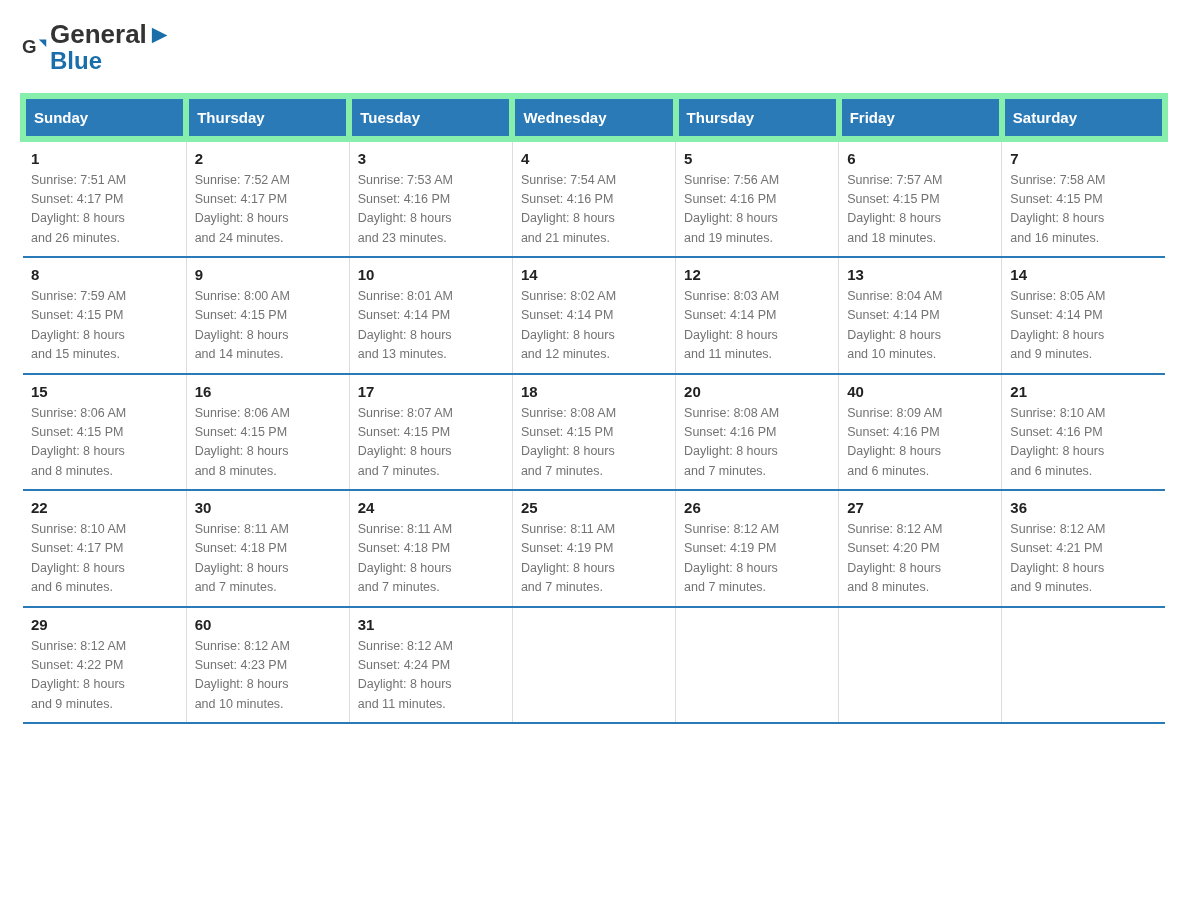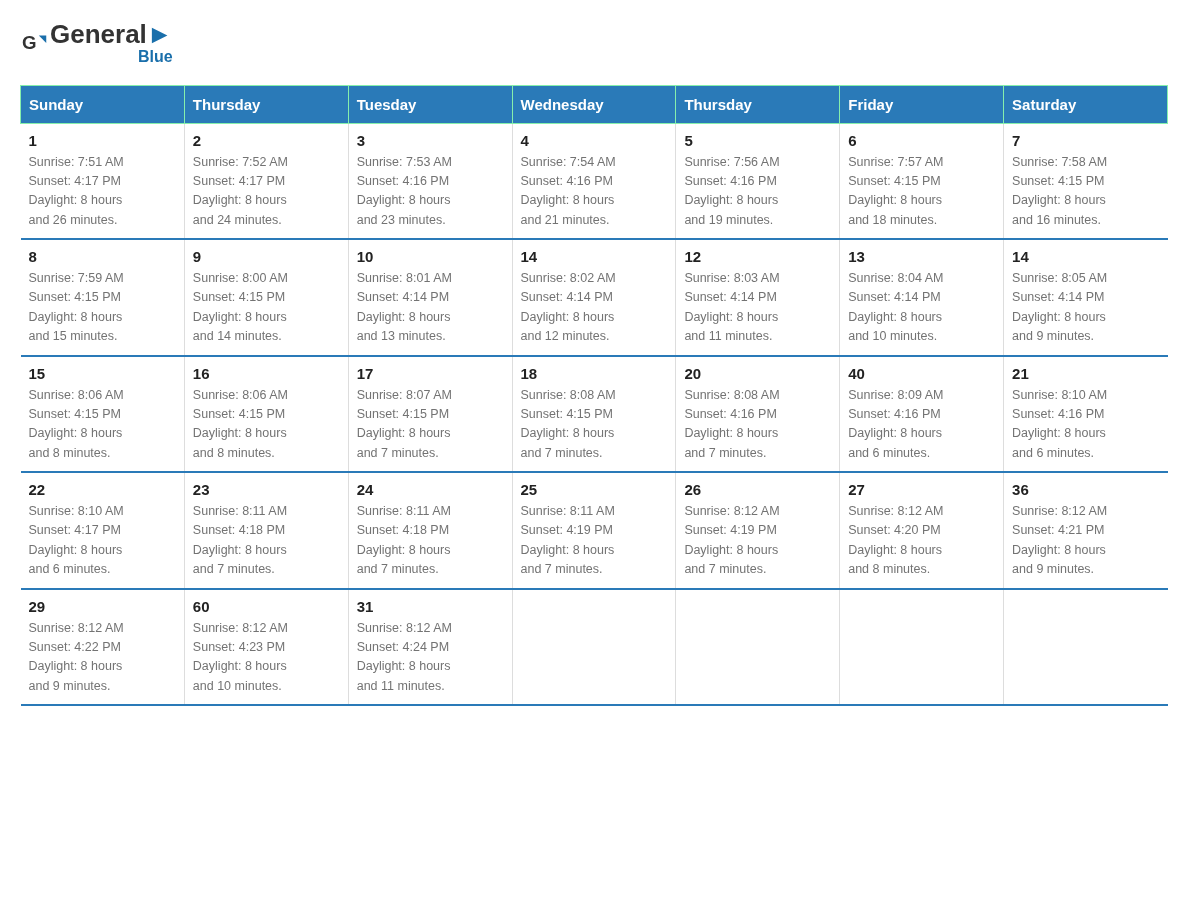--- a/index.html
+++ b/index.html
@@ -46,21 +46,21 @@
     }
     thead tr {
       background-color: #2a7ab8;
     }
     thead th {
       color: white;
       font-size: 15px;
       font-weight: bold;
       padding: 10px 8px;
       text-align: left;
-      border: 1px solid #86efac;
+      border: 6px solid #86efac;
     }
     tbody tr {
       border-bottom: 2px solid #2a7ab8;
     }
     tbody td {
       vertical-align: top;
       padding: 8px;
       font-size: 12.5px;
       color: #222;
       border-right: 1px solid #ddd;
@@ -86,21 +86,21 @@
 <div class="header">
   <div class="logo">
     <svg class="logo-icon" viewBox="0 0 30 30" xmlns="http://www.w3.org/2000/svg">
       <text x="0" y="22" font-size="20" font-weight="bold" fill="#333">G</text>
       <polygon points="18,8 26,8 26,16" fill="#1a6fab"></polygon>
     </svg>
     <div>
       <div style="font-size:26px;font-weight:bold;color:#333;line-height:1.1;">
         <span style="color:#333;">General</span><span style="color:#1a6fab;">►</span>
       </div>
-      <div style="font-size:16px;font-weight:bold;color:#1a6fab;line-height:1;text-align:right;">Blue</div>
+      <div style="font-size:24px;font-weight:bold;color:#1a6fab;line-height:1;">Blue</div>
     </div>
   </div>
   <div class="title-block">
     <h1></h1>
     <h2></h2>
   </div>
 </div>
 
 <table>
   <thead>
@@ -204,21 +204,21 @@
           <span class="day-num">21</span>
           <div class="day-info">Sunrise: 8:10 AM<br>Sunset: 4:16 PM<br>Daylight: 8 hours<br>and 6 minutes.</div>
         </td>
       </tr>
       <tr>
         <td>
           <span class="day-num">22</span>
           <div class="day-info">Sunrise: 8:10 AM<br>Sunset: 4:17 PM<br>Daylight: 8 hours<br>and 6 minutes.</div>
         </td>
         <td>
-          <span class="day-num">23</span>
+          <span class="day-num">30</span>
           <div class="day-info">Sunrise: 8:11 AM<br>Sunset: 4:18 PM<br>Daylight: 8 hours<br>and 7 minutes.</div>
         </td>
         <td>
           <span class="day-num">24</span>
           <div class="day-info">Sunrise: 8:11 AM<br>Sunset: 4:18 PM<br>Daylight: 8 hours<br>and 7 minutes.</div>
         </td>
         <td>
           <span class="day-num">25</span>
           <div class="day-info">Sunrise: 8:11 AM<br>Sunset: 4:19 PM<br>Daylight: 8 hours<br>and 7 minutes.</div>
         </td>

